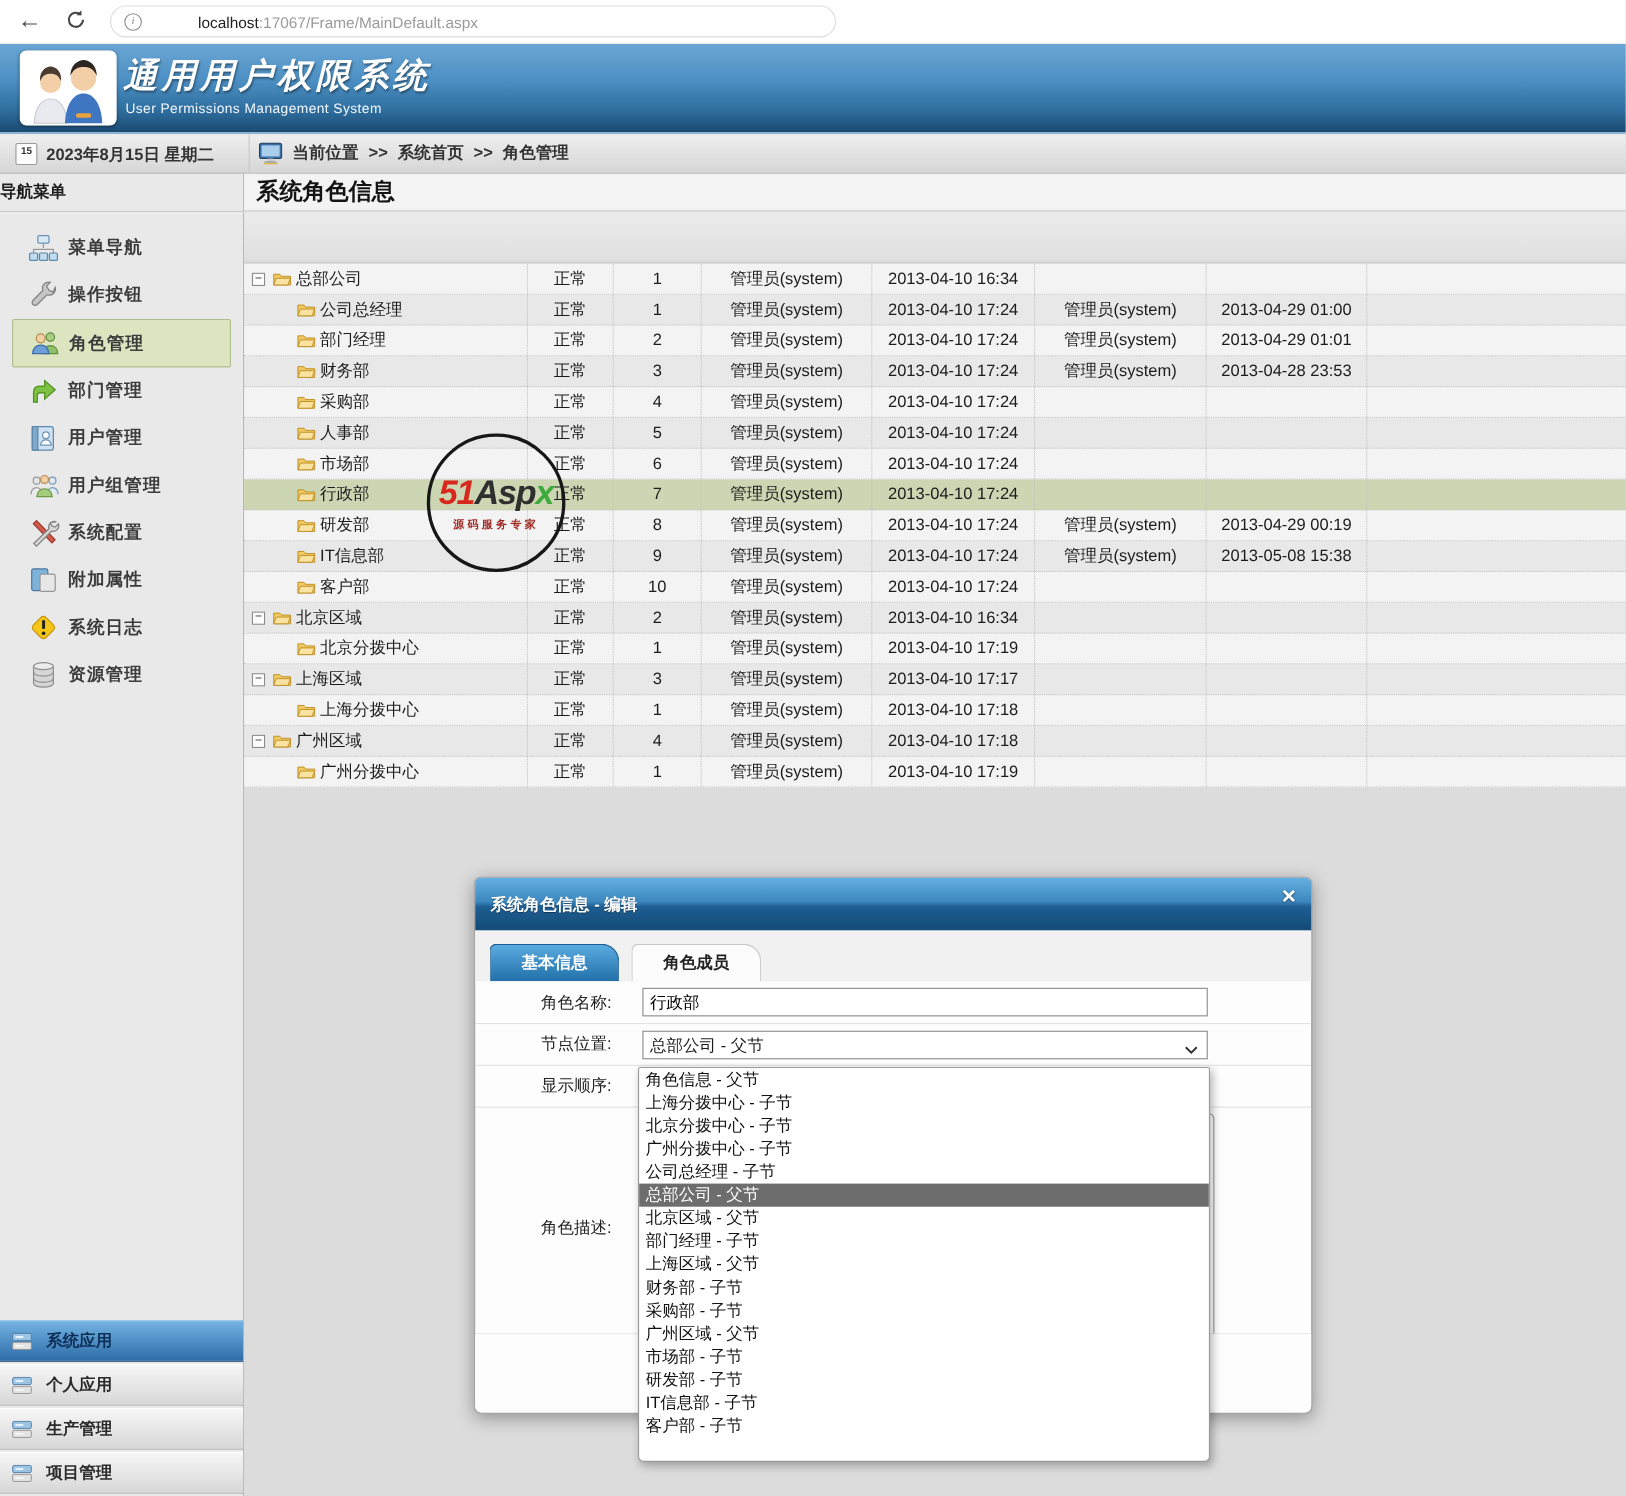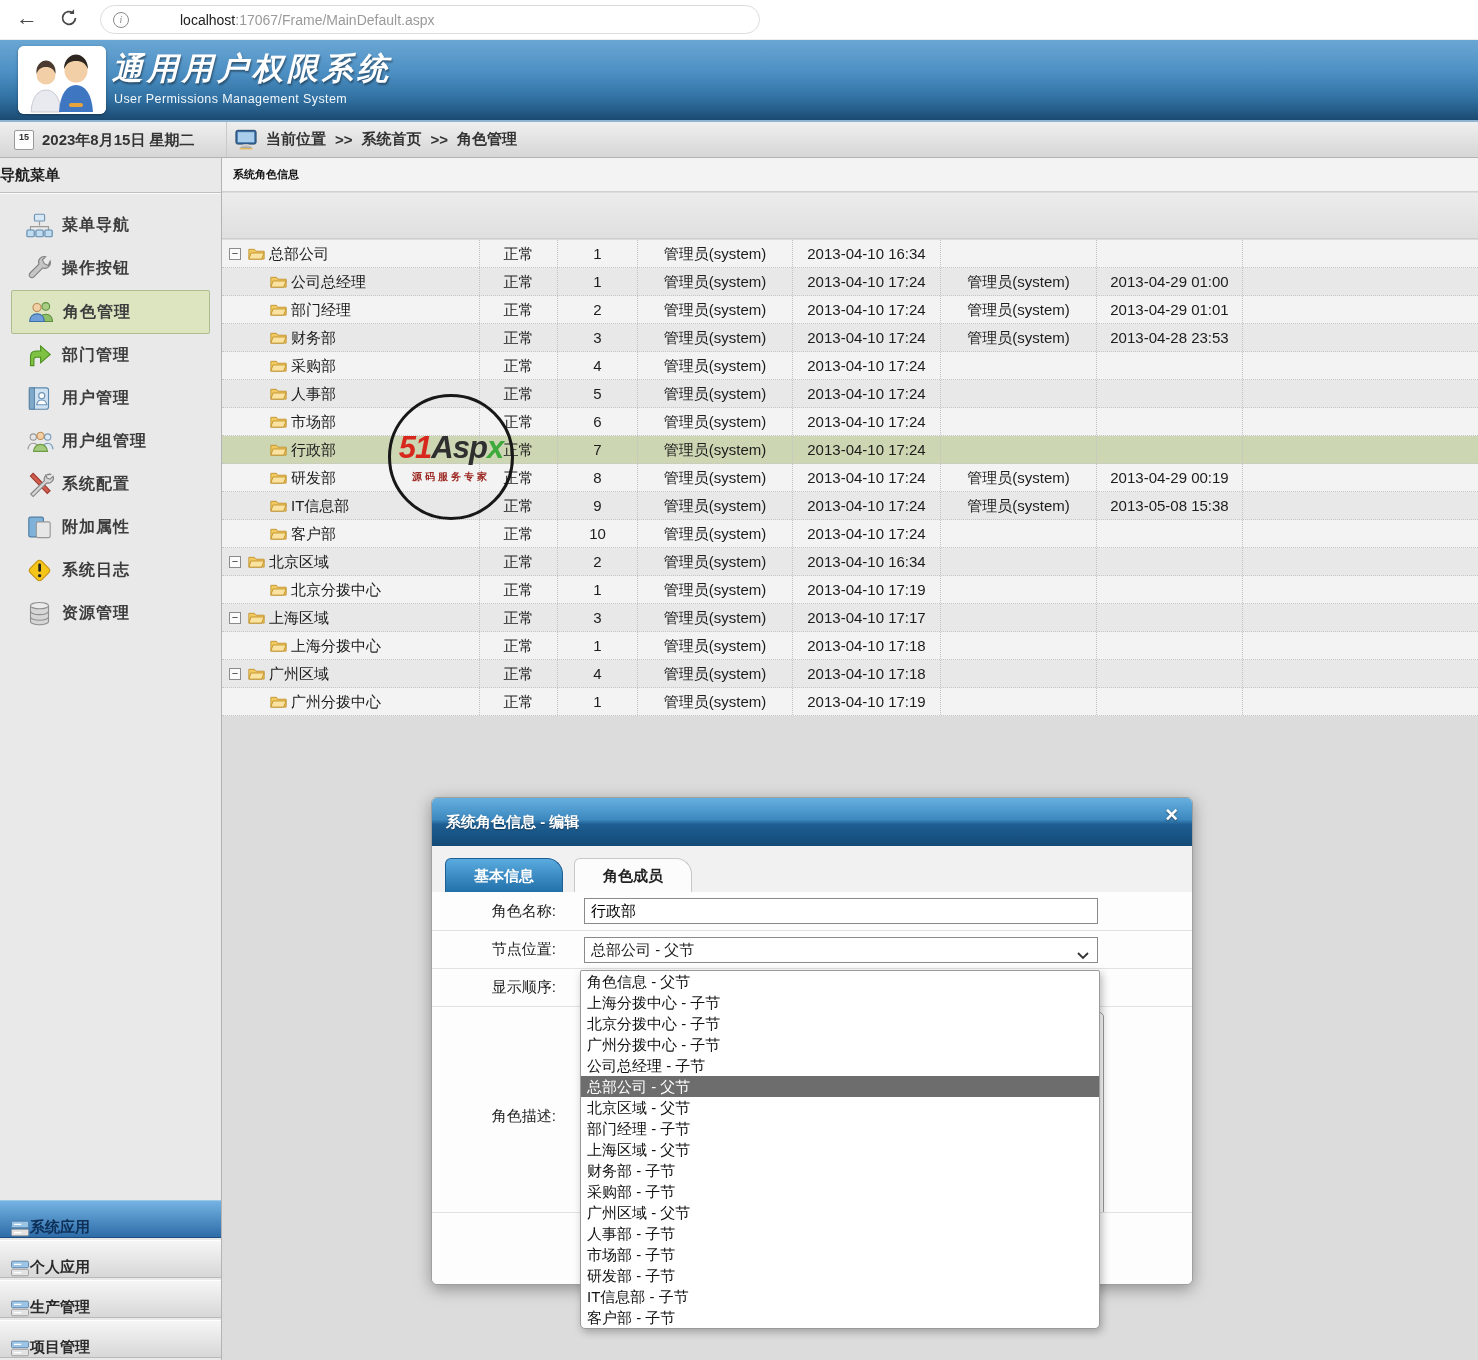--- a/index.html
+++ b/index.html
@@ -35,27 +35,27 @@
   #loc-group { position:absolute; left:226px; top:0; height:35px; display:flex; align-items:center; gap:9px; border-left:1px solid #c9c9c9; padding-left:8px; }
   
   #sidebar { position:absolute; left:0; top:158px; width:222px; height:1202px; background:#e9e9e9; border-right:1px solid #b3b3b3; }
   #nav-title { height:35px; line-height:34px; font-size:15px; font-weight:bold; color:#1d1d1d; border-bottom:1px solid #c0c0c0; box-shadow:0 1px 0 #fbfbfb; }
   #nav-list { position:absolute; left:0; top:46px; width:221px; }
   .nav-item { height:43px; display:flex; align-items:center; padding-left:26px; cursor:pointer; }
   .nav-item .nav-ic { width:36px; display:flex; align-items:center; }
   .nav-item .nav-lb { font-size:16px; font-weight:bold; color:#3c3c3c; letter-spacing:1px; }
   .nav-item.active { background:#dce4c0; border:1px solid #aebd8d; border-radius:2px; margin:0 11px; padding-left:15px; height:44px; }
   #accordion { position:absolute; left:0; top:1042px; width:221px; }
-  .acc-item { height:38px; margin-bottom:2px; display:flex; align-items:flex-end; padding-left:10px; 
+  .acc-item { height:38px; margin-bottom:2px; display:flex; align-items:center; padding-left:10px; gap:12px;
     background:linear-gradient(#f6f6f6,#d7d7d7); border-top:1px solid #ffffff; border-bottom:1px solid #b9b9b9; cursor:pointer;
     font-size:15px; font-weight:bold; color:#2a2a2a; }
   .acc-item.active { background:linear-gradient(#74b3e2,#2d6ca8); border-top:1px solid #9cc8ea; border-bottom:1px solid #1d4d7e; color:#0d2f58; }
   
   #main { position:absolute; left:222px; top:158px; width:1256px; height:1202px; background:#dcdcdc; }
-  #panel-title { position:absolute; left:0; top:0; width:1256px; height:34px; line-height:33px; background:#f3f3f3; border-bottom:1px solid #d0d0d0; font-size:11px; font-weight:bold; color:#141414; padding-left:11px; }
+  #panel-title { position:absolute; left:0; top:0; width:1256px; height:34px; line-height:33px; background:#f3f3f3; border-bottom:1px solid #d0d0d0; font-size:21px; font-weight:bold; color:#141414; padding-left:11px; }
   #toolbar { position:absolute; left:0; top:35px; width:1256px; height:46px; background:linear-gradient(#ececec,#dfdfdf); border-bottom:1px solid #cdcdcd; }
   #grid { position:absolute; left:0; top:82px; width:1256px; }
   .hrow { display:flex; height:28px; background:linear-gradient(#f8f8f8,#dbdbdb); border-top:1px solid #b5b5b5; border-bottom:1px solid #b5b5b5; font-size:15px; color:#222; }
   .hcell { line-height:26px; text-align:center; border-right:1px dotted #a9a9a9; }
   .hcell.c0 { text-align:left; padding-left:26px; }
   .hcell.c7 { text-align:left; padding-left:8px; border-right:none; }
   .trow { display:flex; height:28px; font-size:15px; border-bottom:1px dotted #c6c6c6; background:#f3f3f3; cursor:default; }
   .trow.alt { background:#e8e8e8; }
   .trow.selected { background:#ccd6b2; }
   .cell { line-height:27px; text-align:center; border-right:1px dotted #c2c2c2; overflow:hidden; white-space:nowrap; }
@@ -665,18 +665,17 @@
     <div class="dd-option">北京分拨中心 - 子节</div>
     <div class="dd-option">广州分拨中心 - 子节</div>
     <div class="dd-option">公司总经理 - 子节</div>
     <div class="dd-option selected">总部公司 - 父节</div>
     <div class="dd-option">北京区域 - 父节</div>
     <div class="dd-option">部门经理 - 子节</div>
     <div class="dd-option">上海区域 - 父节</div>
     <div class="dd-option">财务部 - 子节</div>
     <div class="dd-option">采购部 - 子节</div>
     <div class="dd-option">广州区域 - 父节</div>
-    <div class="dd-option">人事部 - 子节</div>
     <div class="dd-option">市场部 - 子节</div>
     <div class="dd-option">研发部 - 子节</div>
     <div class="dd-option">IT信息部 - 子节</div>
     <div class="dd-option">客户部 - 子节</div>
   </div>
 
 </body></html>

